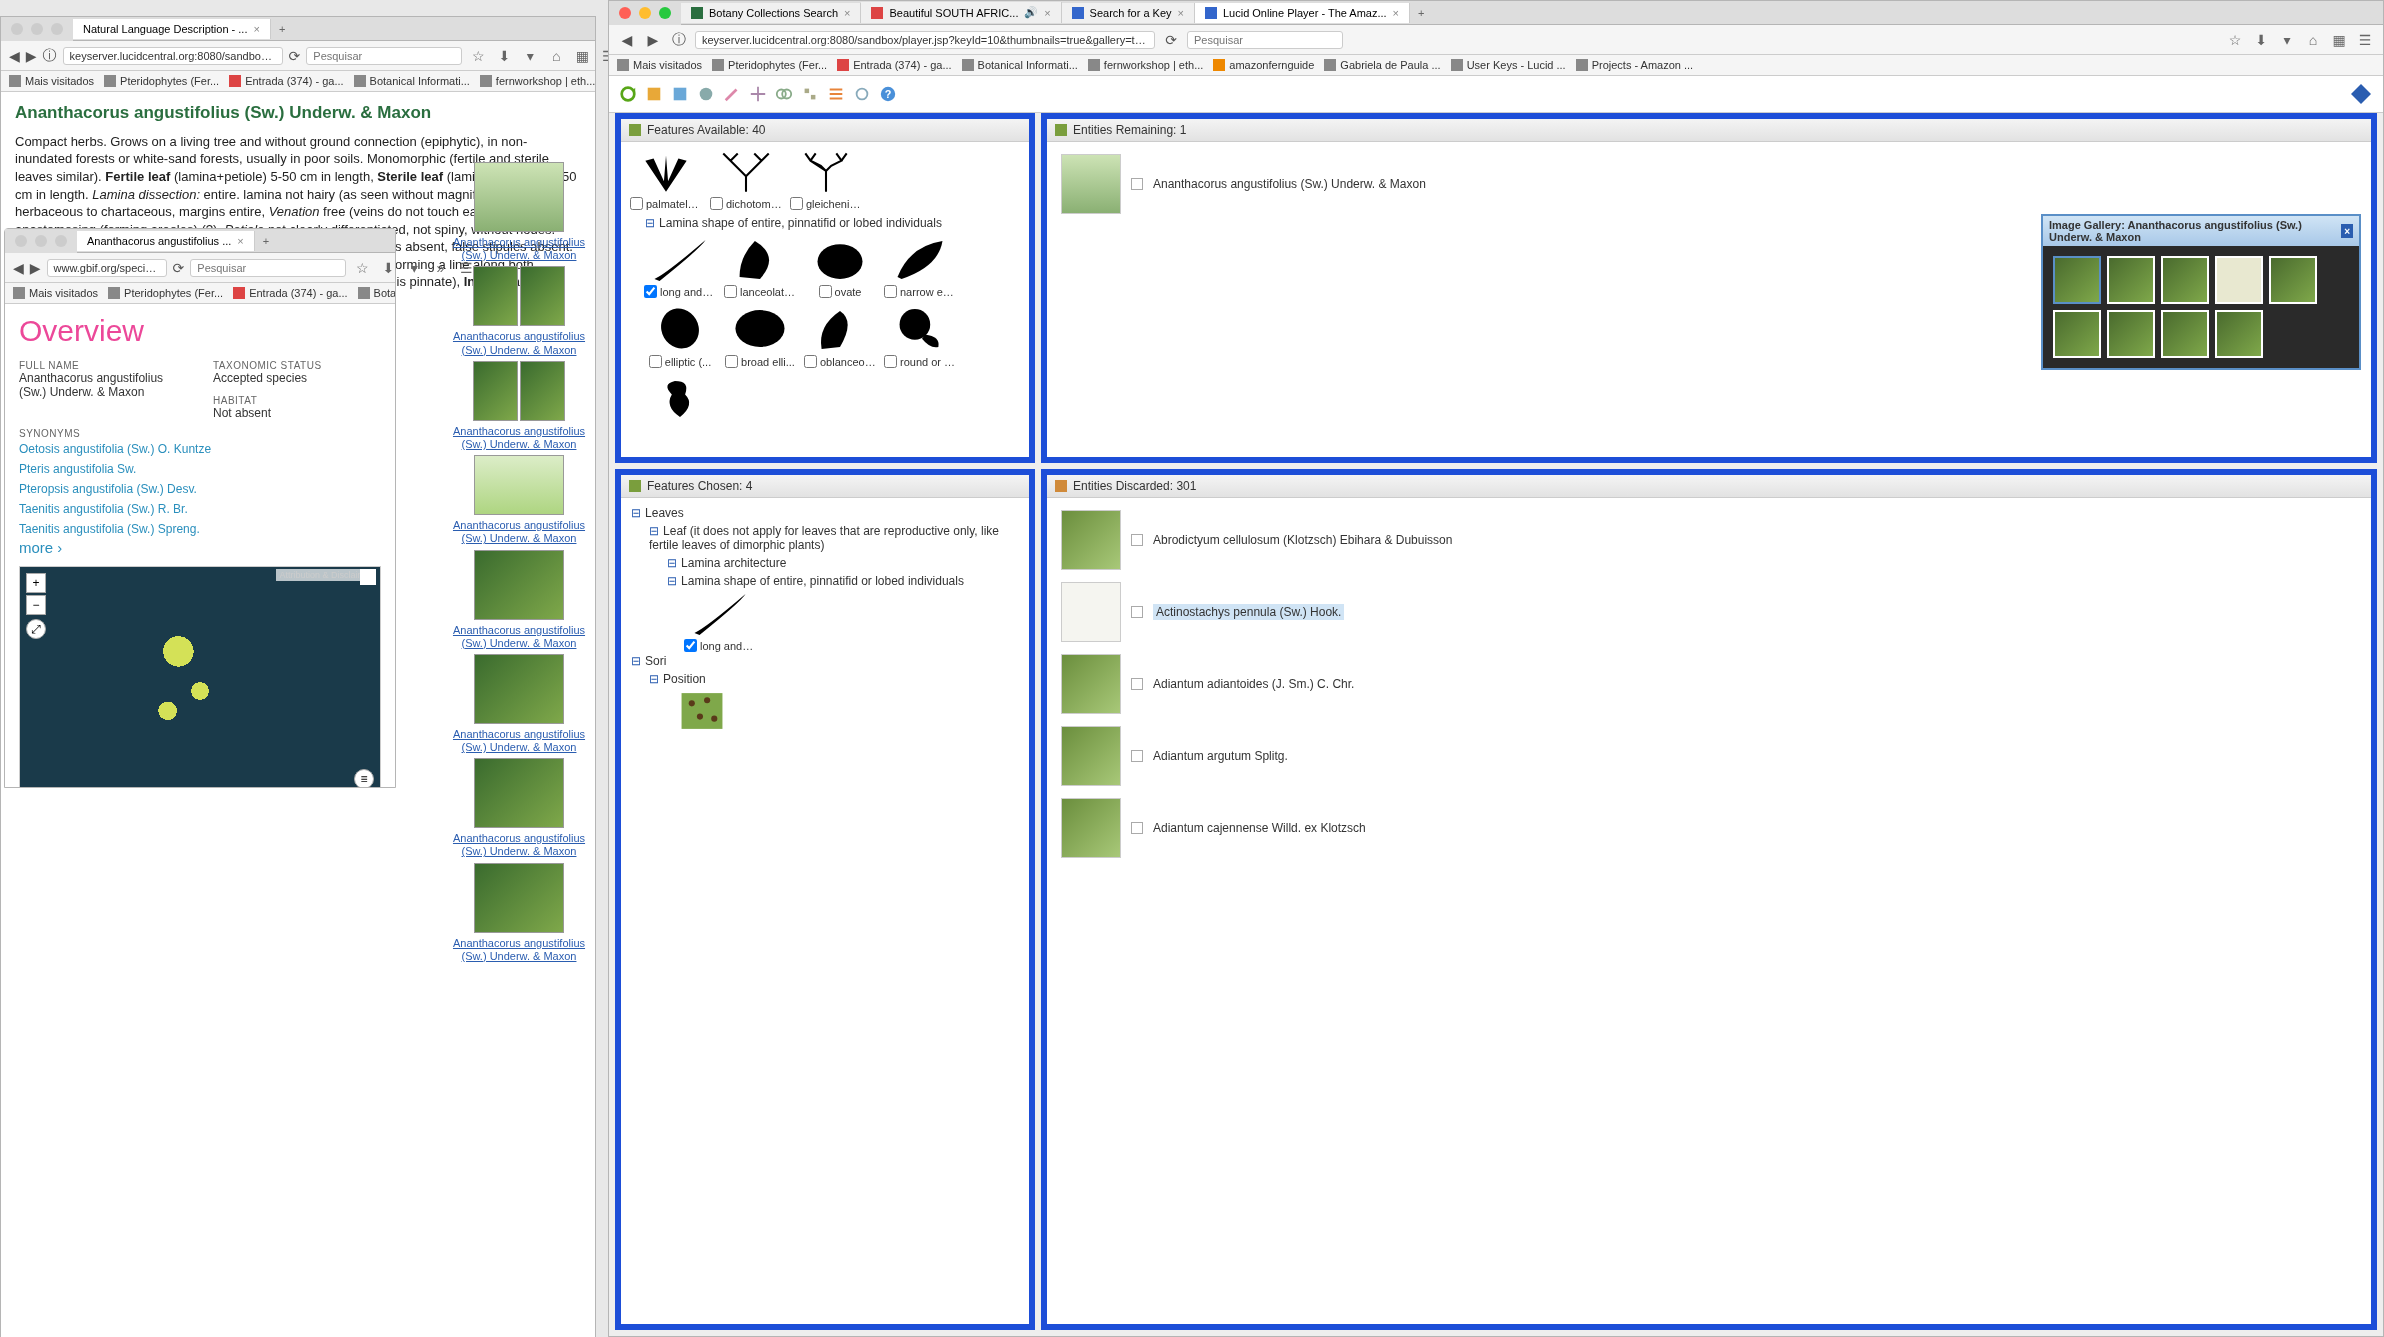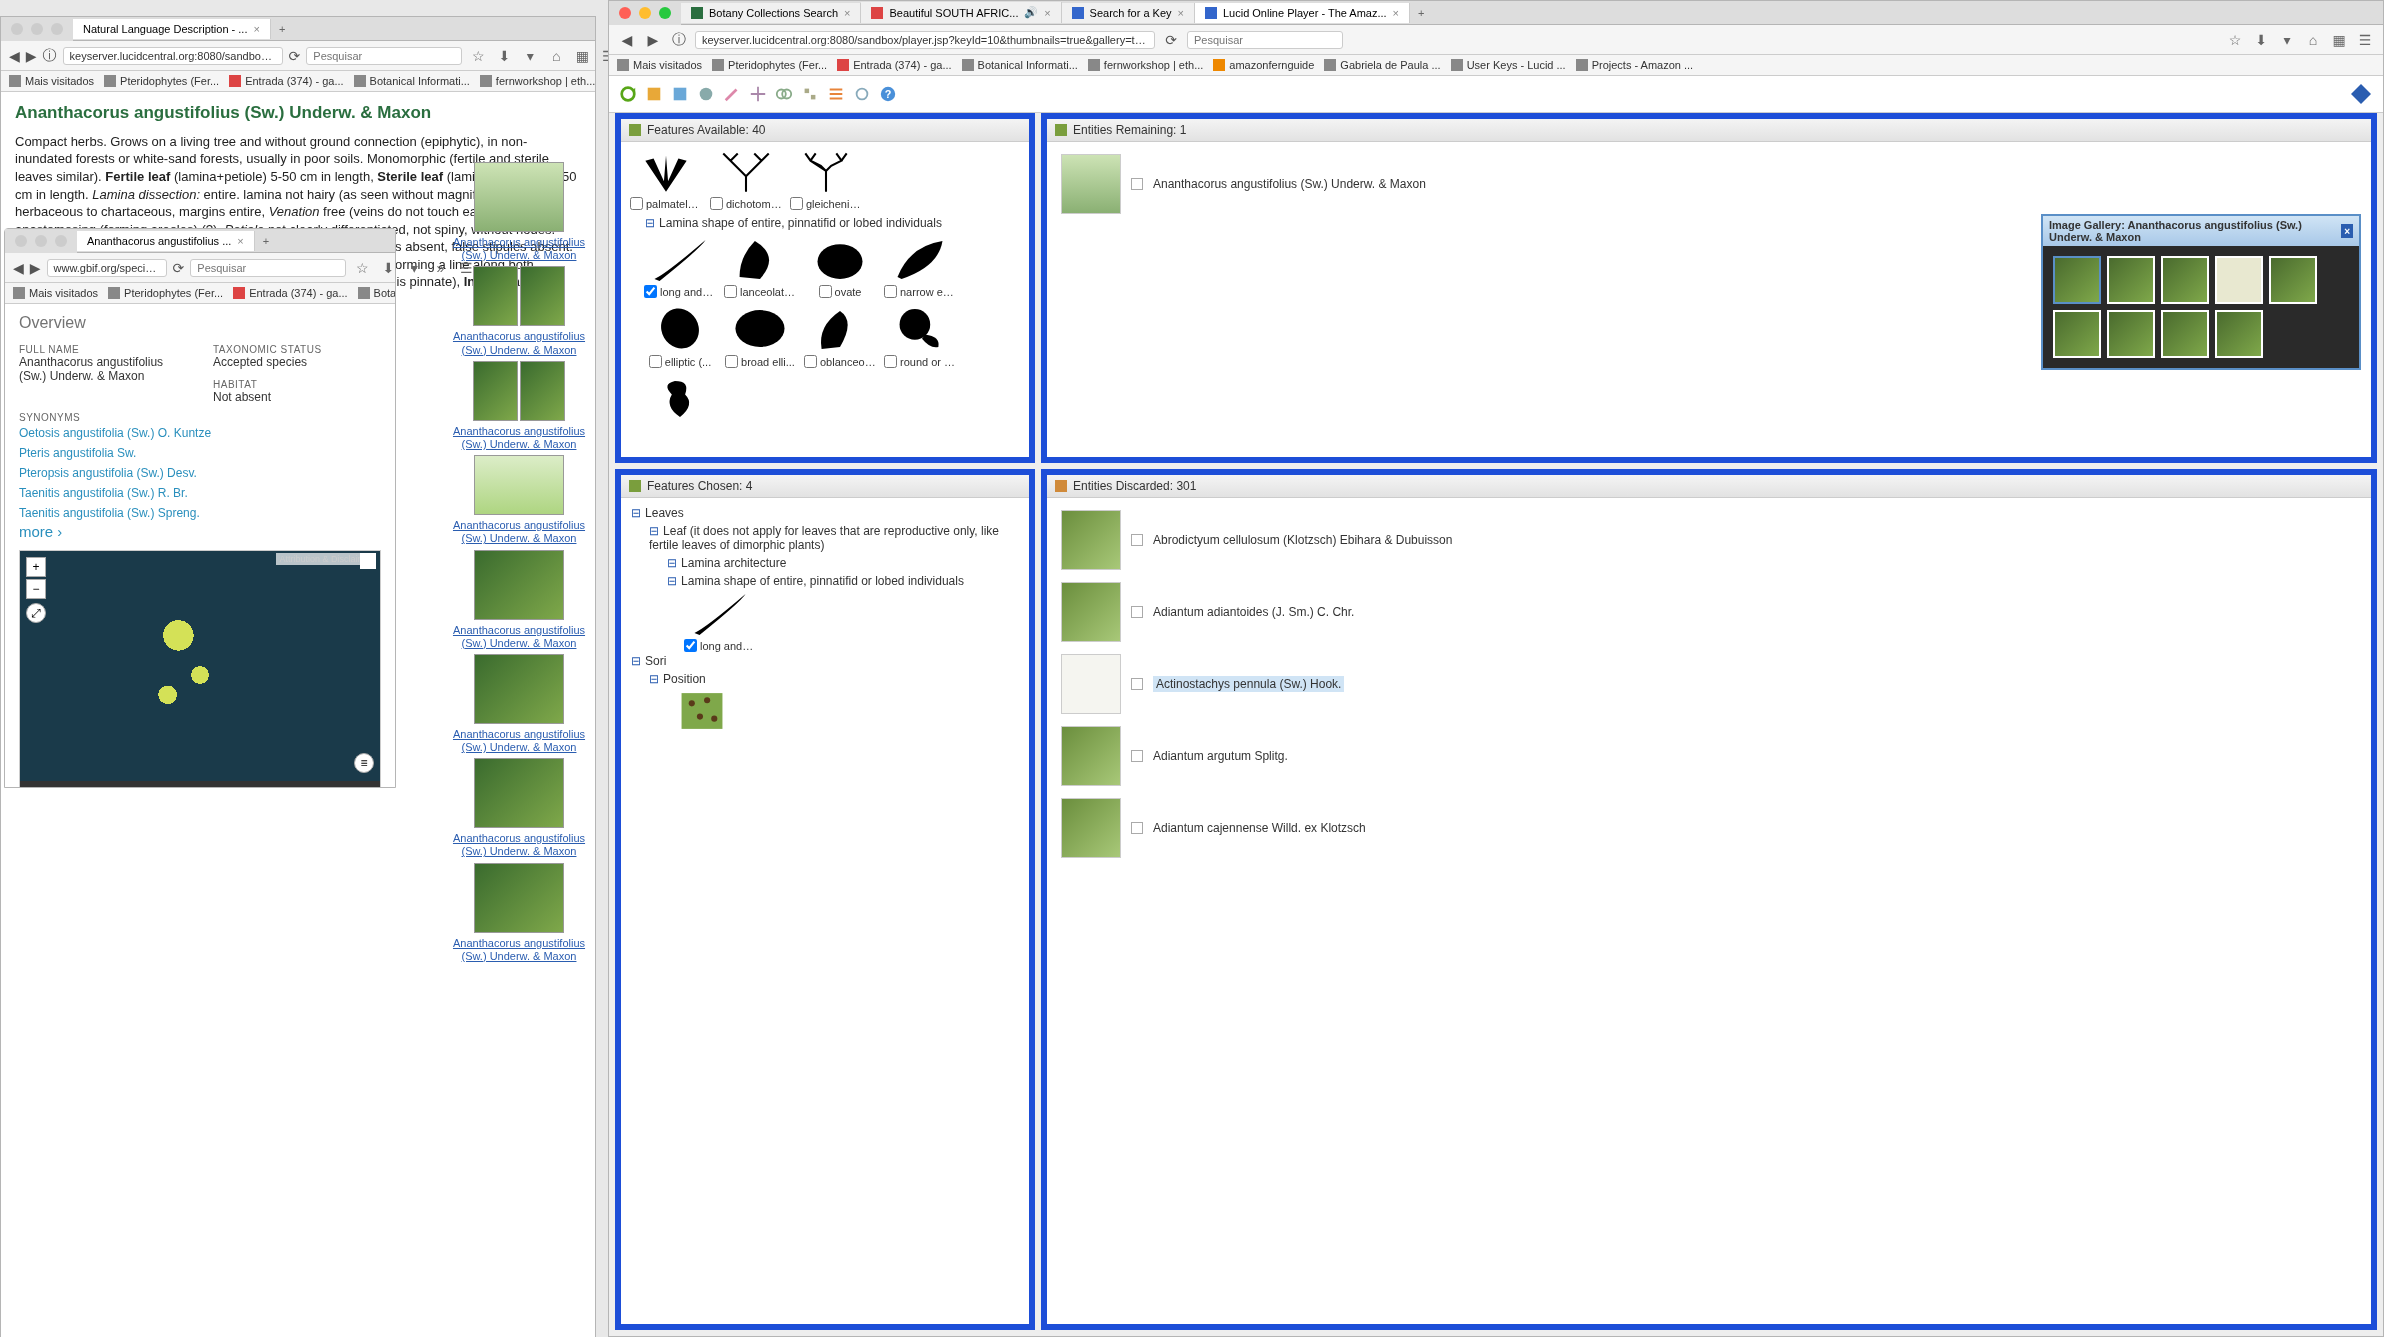--- a/index.html
+++ b/index.html
@@ -45,21 +45,21 @@
 
 
 .img-column { position:absolute; left:448px; top:70px; width:140px; display:flex; flex-direction:column; align-items:center; gap:4px; }
 .img-thumb { width:90px; height:70px; background:linear-gradient(135deg,#3a6b2e,#7fa84a); border:1px solid #999; }
 .img-thumb.sm { width:45px; height:60px; display:inline-block; }
 .img-pair { display:flex; gap:2px; }
 .img-caption { color:#2a5db0; text-decoration:underline; font-size:11px; text-align:center; line-height:1.2; }
 
 
 .gbif-content { padding:10px 14px; flex:1; overflow:hidden; position:relative; }
-.gbif-h { font-size:16px; font-weight:300; color:#737373; margin-bottom:12px; }
+.gbif-h { font-size:30px; font-weight:300; color:#ec4899; margin-bottom:12px; }
 .gbif-row { display:flex; gap:26px; margin-bottom:8px; }
 .gbif-lbl { font-size:10px; color:#666; letter-spacing:0.5px; }
 .gbif-val { font-size:12px; color:#333; }
 .gbif-syn { color:#2a8fbd; font-size:12px; display:block; padding:3px 0; }
 .gbif-more { color:#2a8fbd; font-size:15px; }
 .gbif-map { margin-top:10px; height:250px; background:#1a3a4a; position:relative; border:1px solid #ccc; }
 .gbif-map::before { content:""; position:absolute; left:20%; top:10%; width:60%; height:80%; background:radial-gradient(circle at 40% 30%, #d4e157 0 8%, transparent 8%), radial-gradient(circle at 50% 50%, #d4e157 0 6%, transparent 6%), radial-gradient(circle at 35% 60%, #d4e157 0 5%, transparent 5%); }
 .gbif-timeline { position:absolute; bottom:0; left:0; right:0; height:18px; background:#333; color:#999; font-size:9px; display:flex; align-items:center; gap:10px; padding:0 8px; }
 .gbif-mapbtn { position:absolute; width:20px; height:20px; background:#fff; border:1px solid #aaa; display:flex; align-items:center; justify-content:center; font-size:12px; }
 
@@ -658,28 +658,28 @@
             <span class="picon"></span>
             <span>Entities Discarded: 301</span>
           </div>
         <div class="panel-body">
           <div class="entity-row">
               <div class="entity-thumb"></div>
               <span class="entity-ico"></span>
               <span class="entity-name">Abrodictyum cellulosum (Klotzsch) Ebihara &amp; Dubuisson</span>
             </div>
           <div class="entity-row">
+              <div class="entity-thumb" style="background:#f5f5f0;"></div>
+              <span class="entity-ico"></span>
+              <span class="entity-name hl">Actinostachys pennula (Sw.) Hook.</span>
+            </div>
+          <div class="entity-row">
               <div class="entity-thumb"></div>
               <span class="entity-ico"></span>
               <span class="entity-name">Adiantum adiantoides (J. Sm.) C. Chr.</span>
-            </div>
-          <div class="entity-row">
-              <div class="entity-thumb" style="background:#f5f5f0;"></div>
-              <span class="entity-ico"></span>
-              <span class="entity-name hl">Actinostachys pennula (Sw.) Hook.</span>
             </div>
           <div class="entity-row">
               <div class="entity-thumb"></div>
               <span class="entity-ico"></span>
               <span class="entity-name">Adiantum argutum Splitg.</span>
             </div>
           <div class="entity-row">
               <div class="entity-thumb"></div>
               <span class="entity-ico"></span>
               <span class="entity-name">Adiantum cajennense Willd. ex Klotzsch</span>

